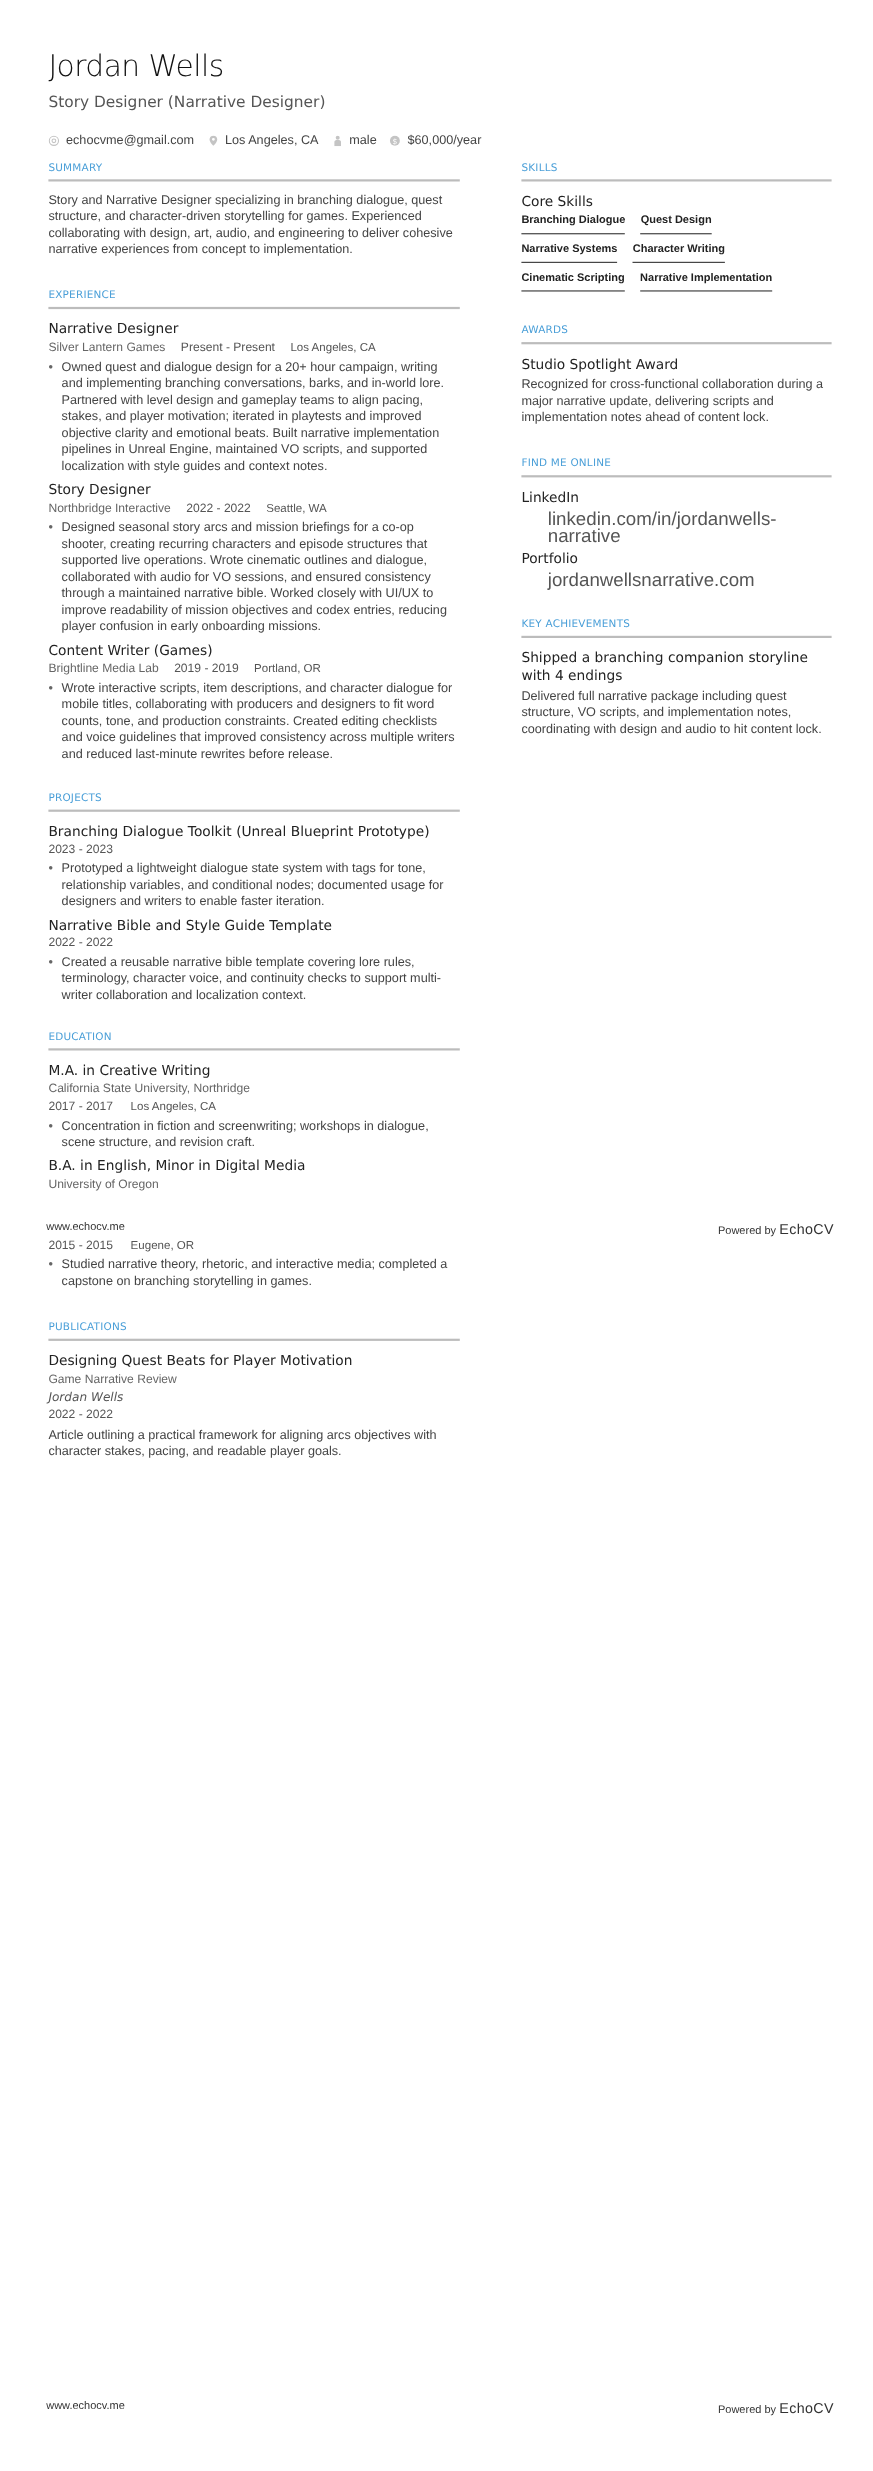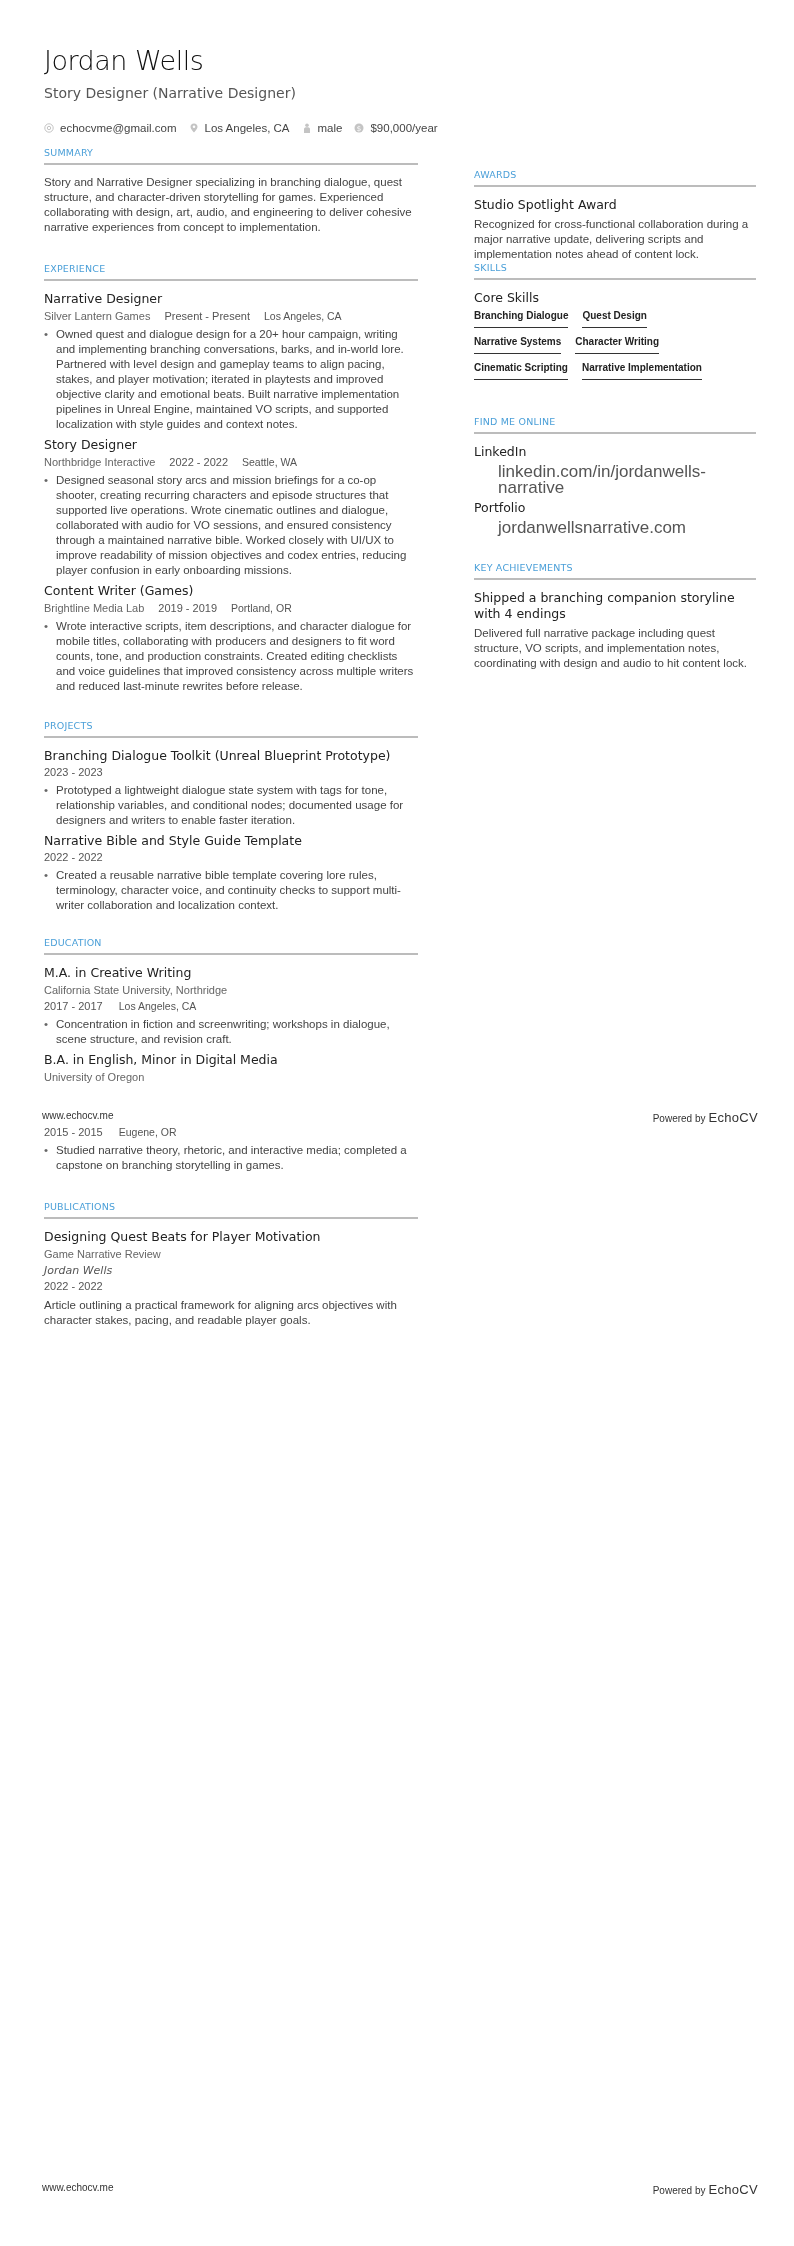--- a/index.html
+++ b/index.html
@@ -85,21 +85,21 @@
           </span>
         <span>male</span>
       </span>
       <span class="ci">
         <span class="ic">
             <svg viewBox="0 0 10 10">
               <circle cx="5" cy="5" r="4.5"></circle>
               <text x="5" y="7.5" font-size="7" text-anchor="middle" fill="#fff" font-family="DejaVu Sans, sans-serif">$</text>
             </svg>
           </span>
-        <span>$90,000/year</span>
+        <span>$60,000/year</span>
       </span>
     </div>
   </div>
 
   <div class="col-left" style="top:147px;">
 
     <section>
       <div class="sec-head">Summary</div>
       <div class="sec-rule"></div>
       <div class="para">Story and Narrative Designer specializing in branching dialogue, quest structure, and character-driven storytelling for games. Experienced collaborating with design, art, audio, and engineering to deliver cohesive narrative experiences from concept to implementation.</div>
@@ -192,42 +192,42 @@
       <div class="entry">
         <div class="item-title">B.A. in English, Minor in Digital Media</div>
         <div class="sub">
             <span>University of Oregon</span>
           </div>
       </div>
     </section>
   </div>
 
   <div class="col-right" style="top:147px;">
-
-    <section style="margin-top:22px;">
-      <div class="sec-head">Awards</div>
-      <div class="sec-rule"></div>
-      <div class="item-title">Studio Spotlight Award</div>
-      <div class="para" style="margin-top:4px;">Recognized for cross-functional collaboration during a major narrative update, delivering scripts and implementation notes ahead of content lock.</div>
-    </section>
 
     <section>
       <div class="sec-head">Skills</div>
       <div class="sec-rule"></div>
       <div class="skills-title">Core Skills</div>
       <div class="skills-wrap">
         <span class="skill">Branching Dialogue</span>
         <span class="skill">Quest Design</span>
         <span class="skill">Narrative Systems</span>
         <span class="skill">Character Writing</span>
         <span class="skill">Cinematic Scripting</span>
         <span class="skill">Narrative Implementation</span>
       </div>
     </section>
 
+    <section style="margin-top:22px;">
+      <div class="sec-head">Awards</div>
+      <div class="sec-rule"></div>
+      <div class="item-title">Studio Spotlight Award</div>
+      <div class="para" style="margin-top:4px;">Recognized for cross-functional collaboration during a major narrative update, delivering scripts and implementation notes ahead of content lock.</div>
+    </section>
+
     <section style="margin-top:28px;">
       <div class="sec-head">Find Me Online</div>
       <div class="sec-rule"></div>
       <div class="link-title">LinkedIn</div>
       <div class="link-val">linkedin.com/in/jordanwells-narrative</div>
       <div class="link-title">Portfolio</div>
       <div class="link-val">jordanwellsnarrative.com</div>
     </section>
 
     <section style="margin-top:26px;">

